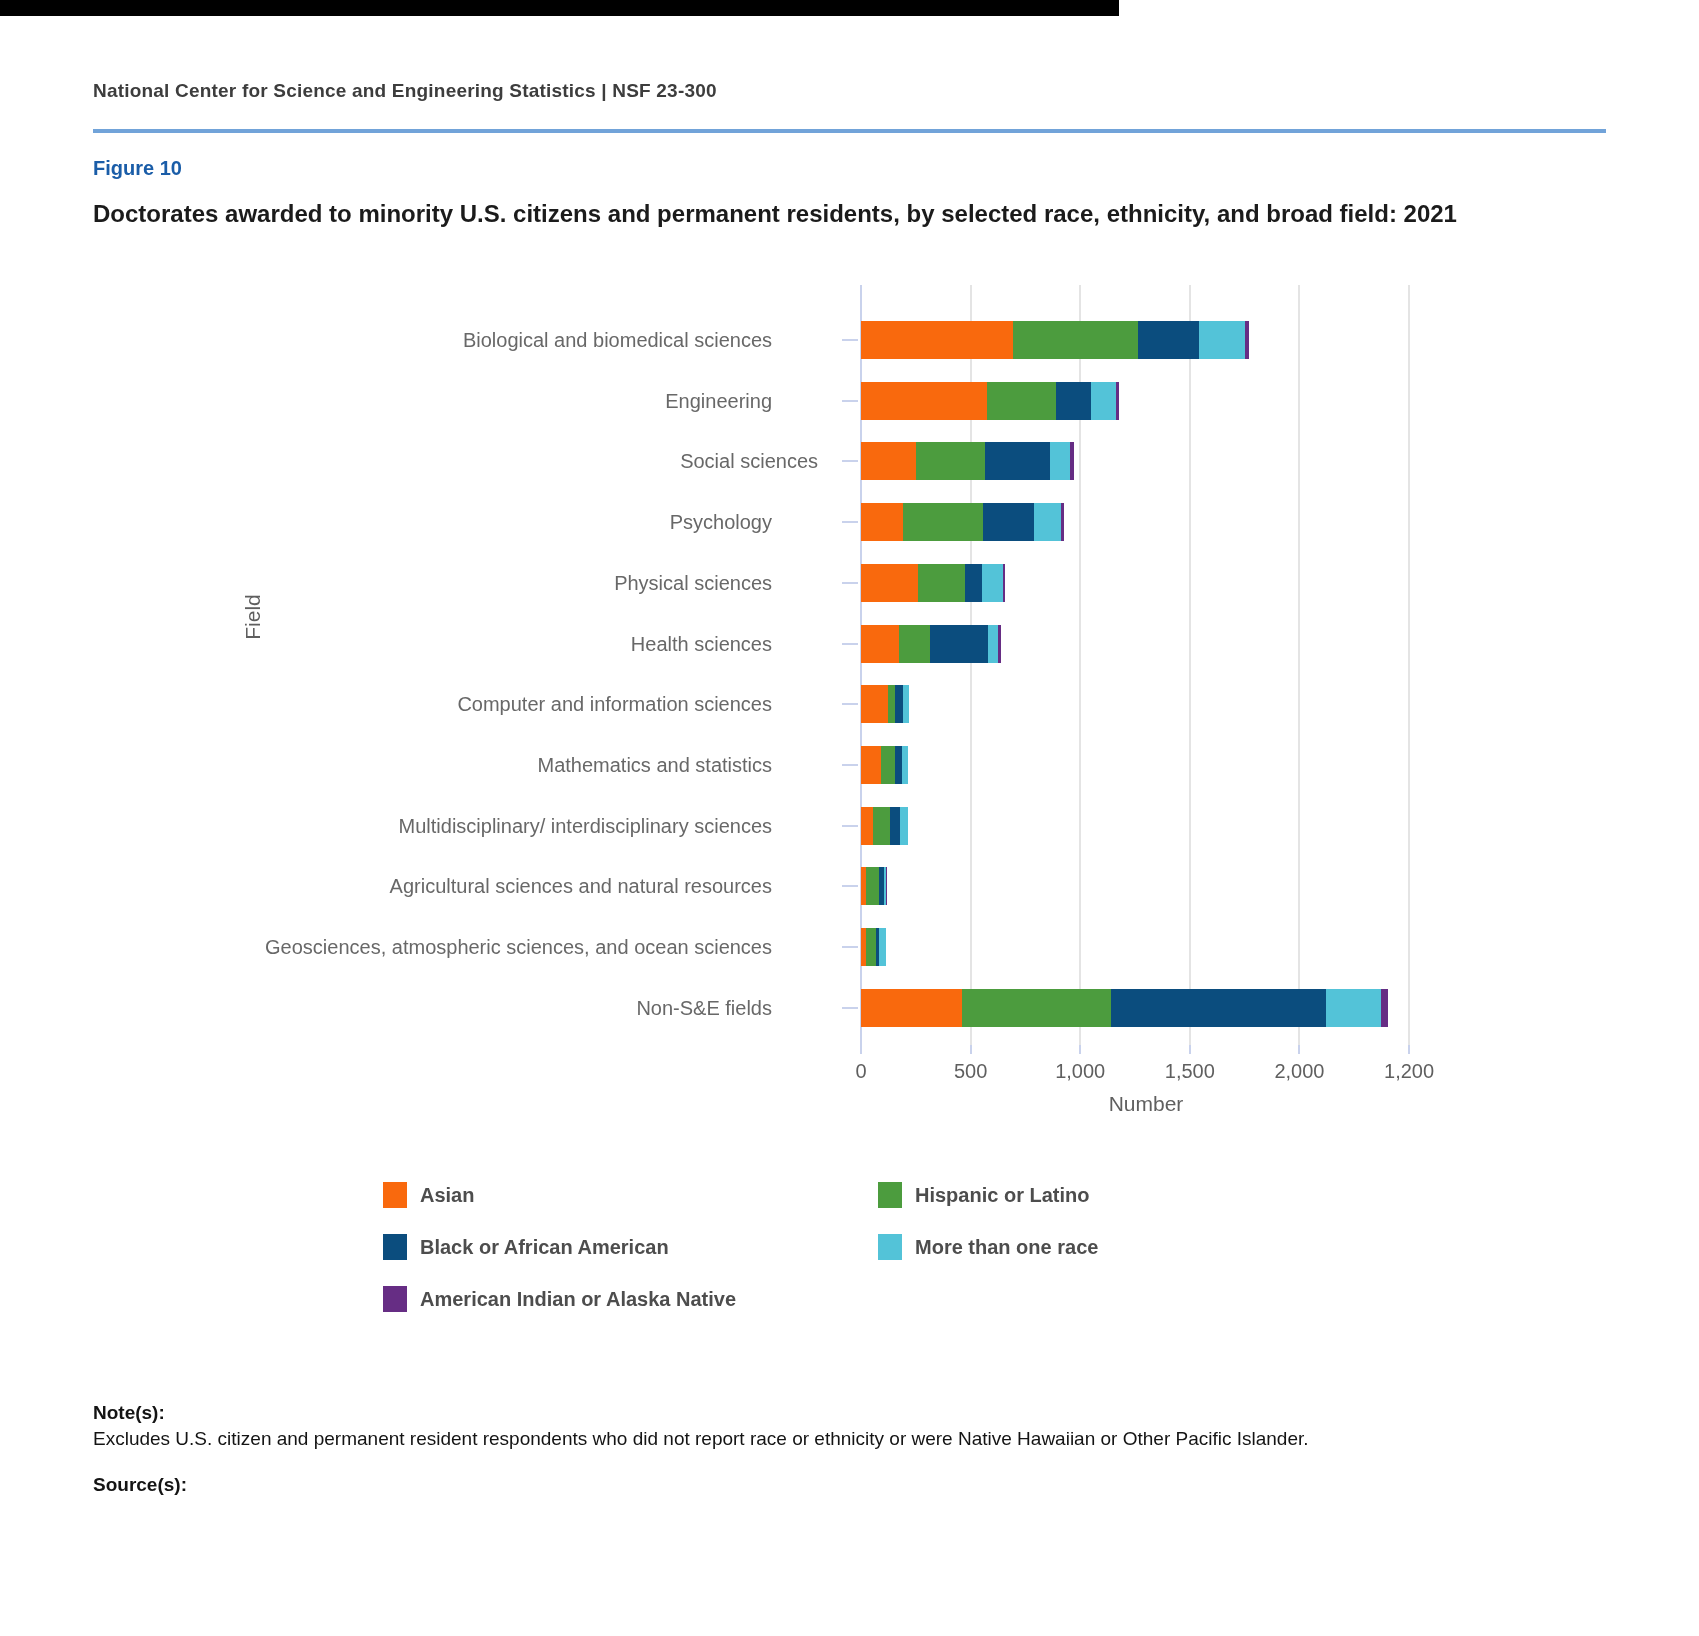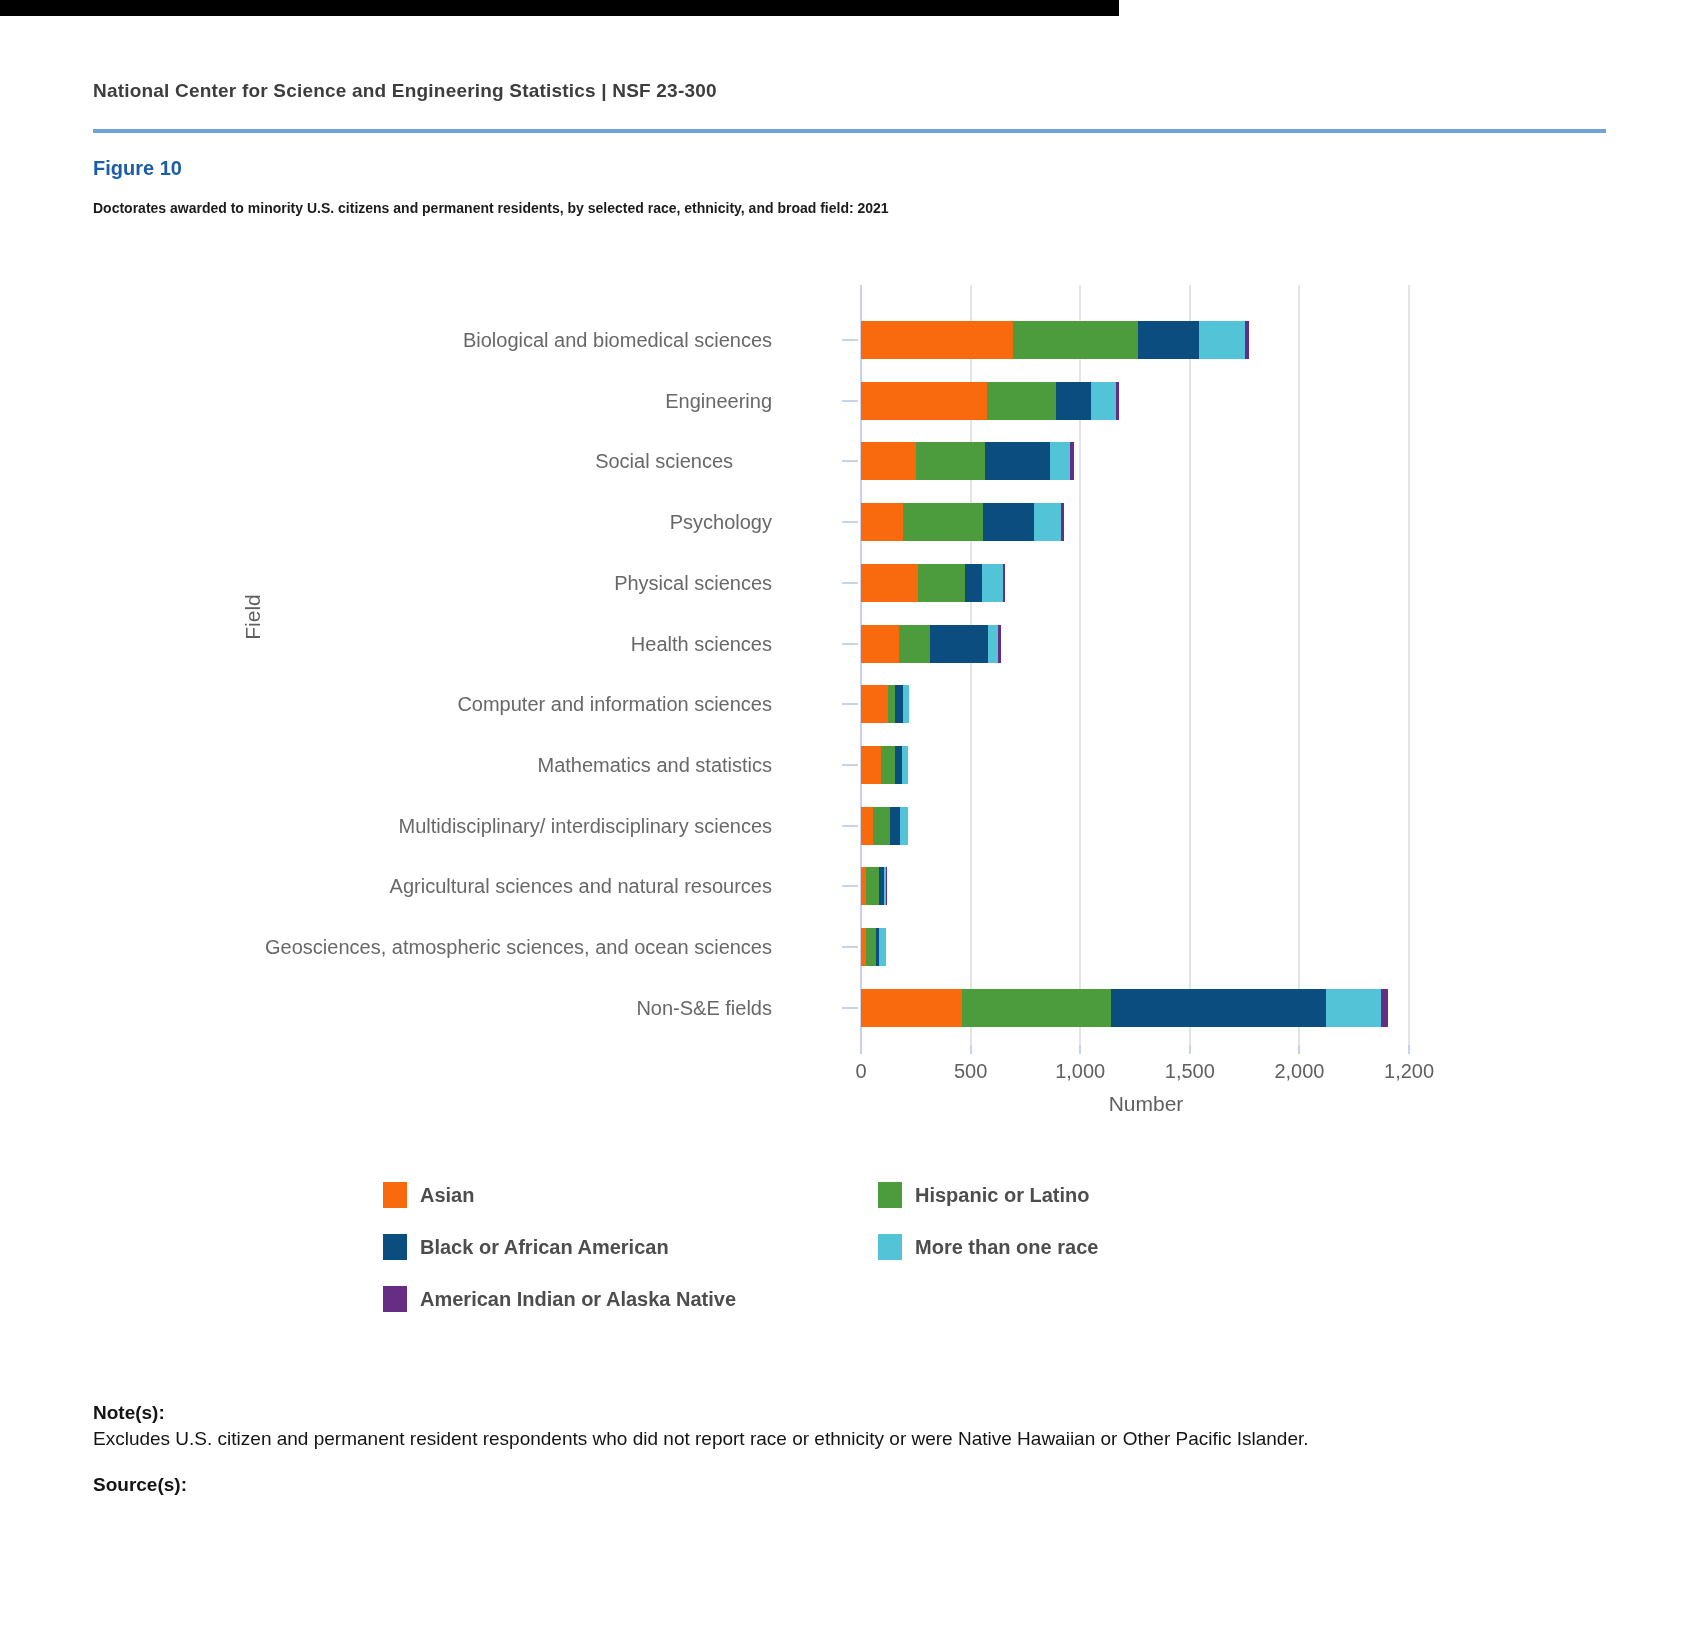--- a/index.html
+++ b/index.html
@@ -6,21 +6,21 @@
   .page{
     position:relative;width:1699px;height:1636px;background:#ffffff;
     font-family:"Liberation Sans",sans-serif;overflow:hidden;
   }
   .top-bar{position:absolute;left:0;top:0;width:1119px;height:16px;background:#000000;}
   .report-header{
     position:absolute;left:93px;top:80px;font-size:19px;font-weight:bold;color:#3d3d3d;letter-spacing:.2px;
   }
   .rule{position:absolute;left:93px;top:129px;width:1513px;height:4px;background:#71a3d9;}
   .figure-label{position:absolute;left:93px;top:157px;font-size:20px;font-weight:bold;color:#1a5da8;}
-  .figure-title{position:absolute;left:93px;top:200px;width:1500px;font-size:14px;font-weight:bold;color:#1b1b1b;}
+  .figure-title{position:absolute;left:93px;top:200px;width:1500px;font-size:24px;font-weight:bold;color:#1b1b1b;}
   .chart{position:absolute;left:0;top:0;width:1699px;height:1130px;}
   .grid-line{position:absolute;width:2px;background:#e4e4e4;}
   .axis-line{position:absolute;width:2px;background:#c9d2ec;}
   .tick-stub{position:absolute;width:2px;height:9px;background:#c9d2ec;}
   .row-tick{position:absolute;height:2px;width:16px;background:#c9d2ec;}
   .cat-label{
     position:absolute;width:520px;display:flex;align-items:center;justify-content:flex-end;
     text-align:right;font-size:20px;color:#686868;line-height:26px;
   }
   .bar{position:absolute;height:38px;display:flex;}
@@ -85,21 +85,21 @@
       </div>
       <div class="cat-label" style="right: 927px; top: 368.7px; height: 64px;">Engineering</div>
       <div class="row-tick" style="left: 842px; top: 399.7px;"></div>
       <div class="bar" style="left: 861px; top: 381.7px;">
         <div class="seg" style="width: 126.058px; background: rgb(249, 105, 13);"></div>
         <div class="seg" style="width: 69.0577px; background: rgb(76, 156, 62);"></div>
         <div class="seg" style="width: 34.4192px; background: rgb(11, 77, 126);"></div>
         <div class="seg" style="width: 25.65px; background: rgb(83, 195, 216);"></div>
         <div class="seg" style="width: 2.63077px; background: rgb(102, 45, 132);"></div>
       </div>
-      <div class="cat-label" style="right: 966px; top: 429.4px; height: 64px; text-align: center;">Social sciences</div>
+      <div class="cat-label" style="right: 881px; top: 429.4px; height: 64px; text-align: center;">Social sciences</div>
       <div class="row-tick" style="left: 842px; top: 460.4px;"></div>
       <div class="bar" style="left: 861px; top: 442.4px;">
         <div class="seg" style="width: 54.8077px; background: rgb(249, 105, 13);"></div>
         <div class="seg" style="width: 69.0577px; background: rgb(76, 156, 62);"></div>
         <div class="seg" style="width: 64.6731px; background: rgb(11, 77, 126);"></div>
         <div class="seg" style="width: 20.3885px; background: rgb(83, 195, 216);"></div>
         <div class="seg" style="width: 3.94615px; background: rgb(102, 45, 132);"></div>
       </div>
       <div class="cat-label" style="right: 927px; top: 490.1px; height: 64px;">Psychology</div>
       <div class="row-tick" style="left: 842px; top: 521.1px;"></div>

